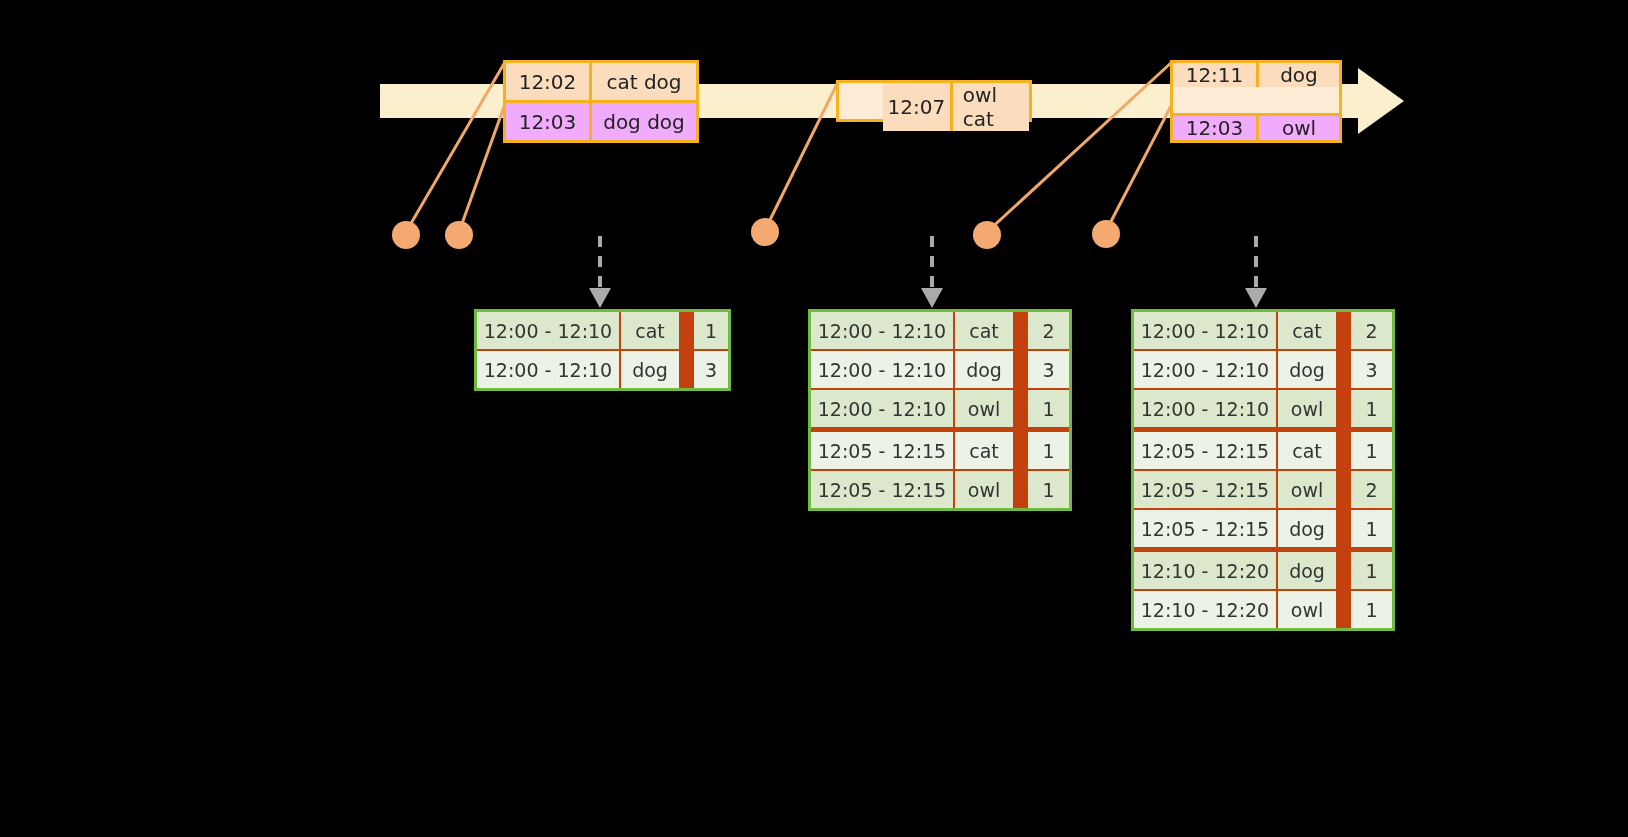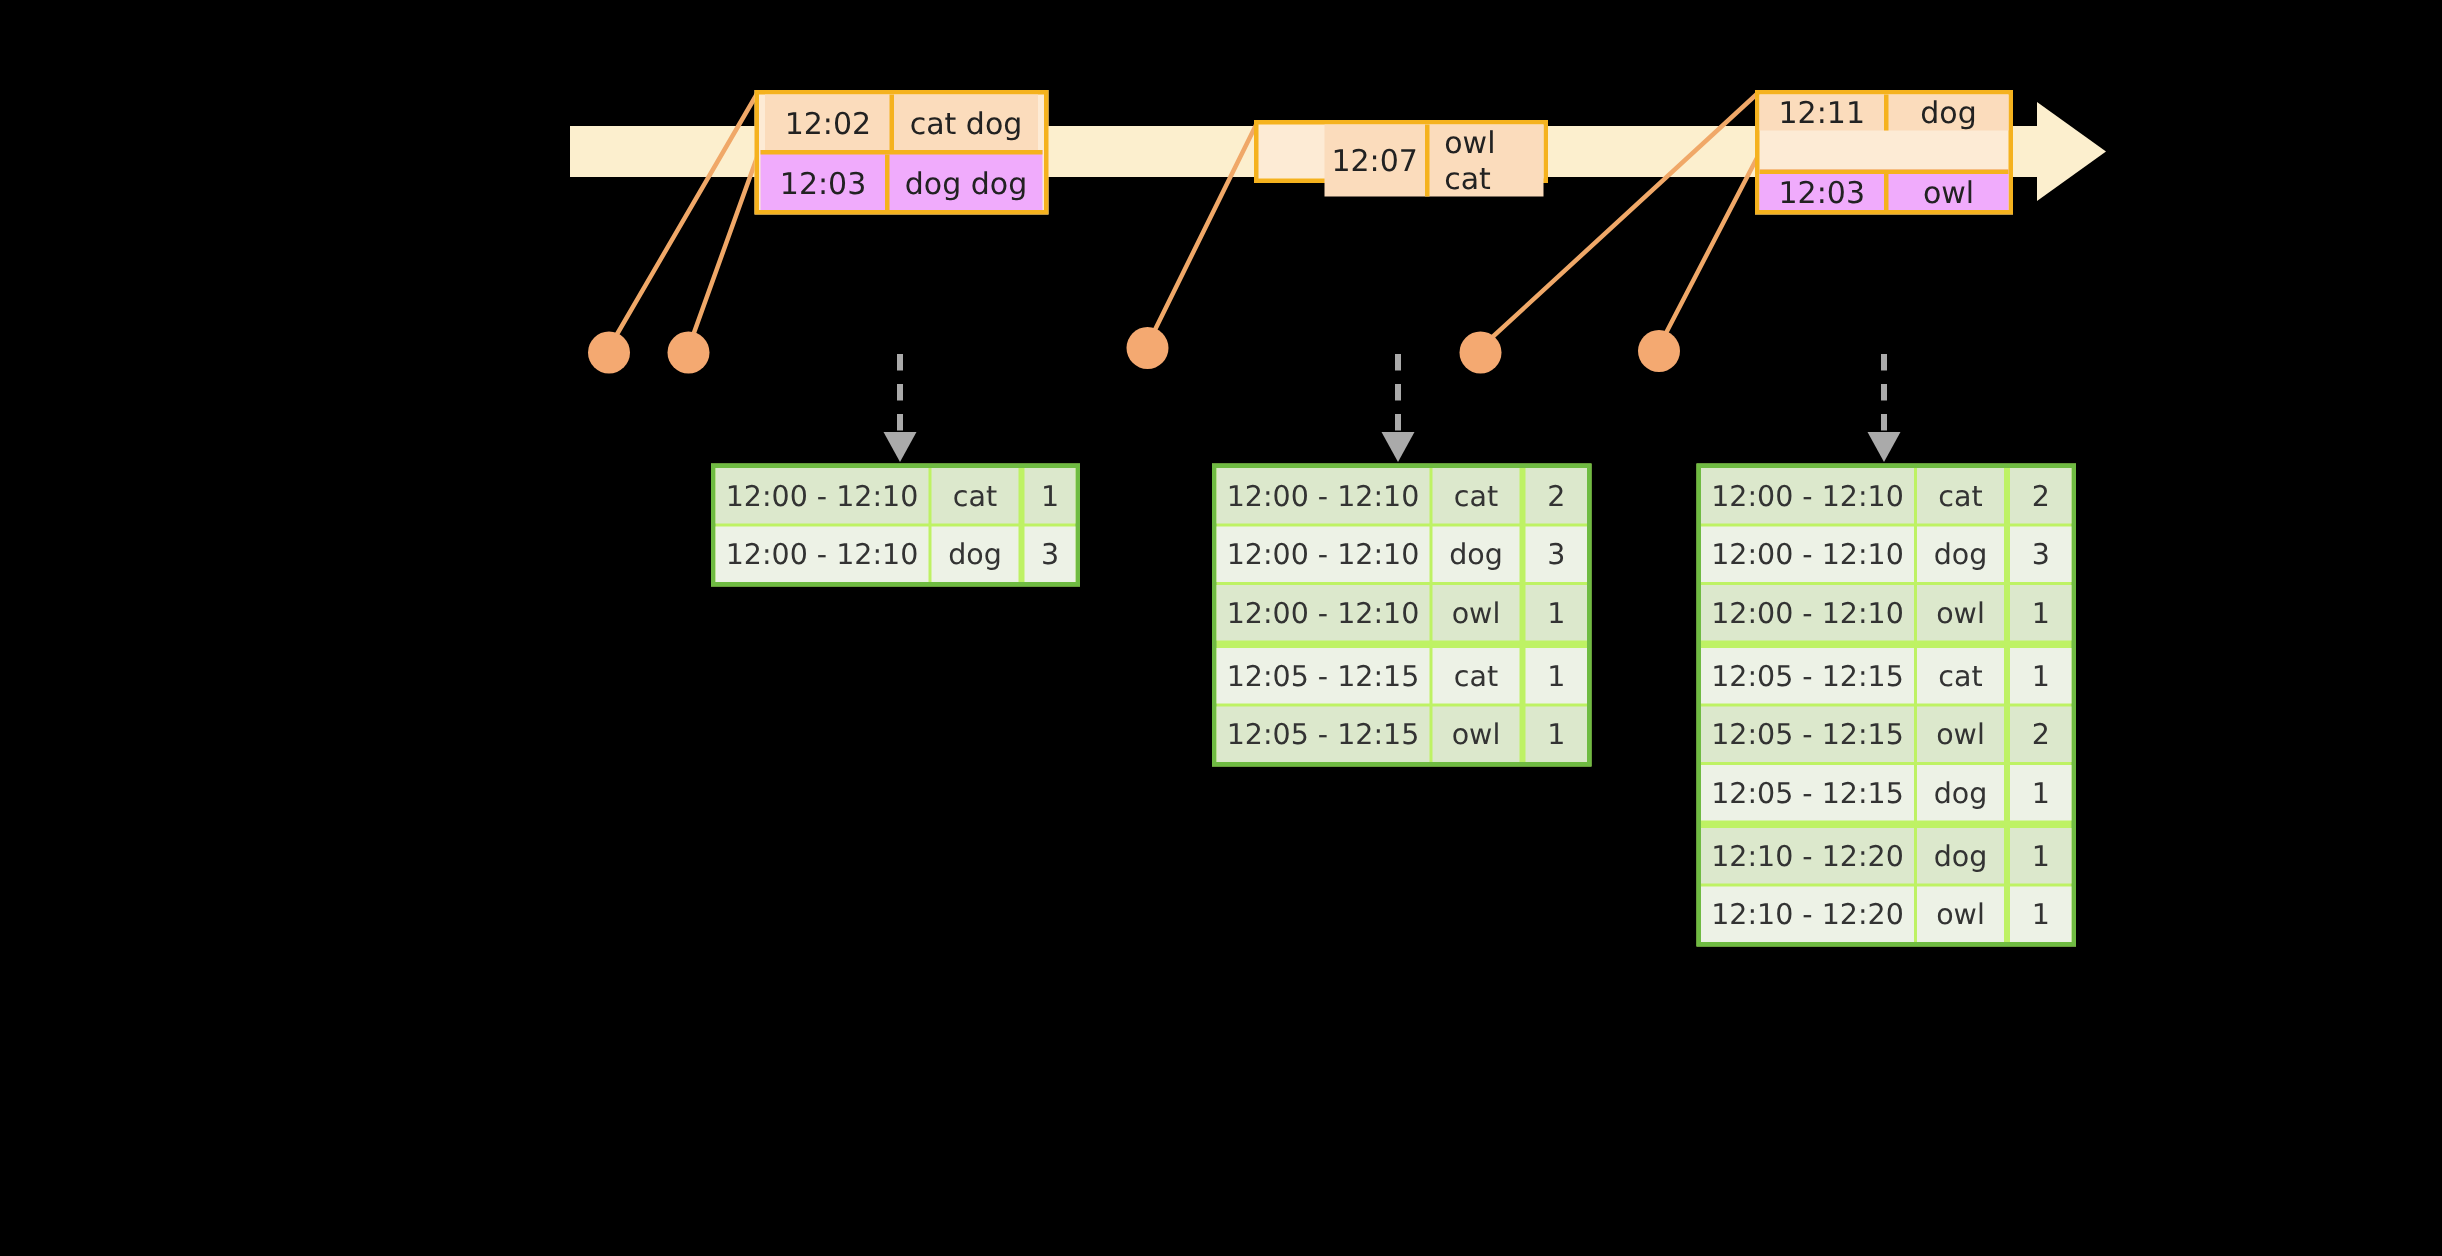--- a/index.html
+++ b/index.html
@@ -69,21 +69,21 @@
     color: #222222;
     box-sizing: border-box;
     padding: 0 10px;
   }
 
   
   .res-table {
     position: absolute;
     border: 3px solid #6FBB42;
     box-sizing: border-box;
-    background: #bef264;
+    background: #c2410c;
     display: flex;
     flex-direction: column;
     z-index: 5;
   }
   .res-row {
     display: flex;
     flex-direction: row;
     height: 37px;
   }
   .res-row + .res-row { margin-top: 2px; }
@@ -97,21 +97,21 @@
     font-size: 19px;
     color: #333333;
     box-sizing: border-box;
   }
   .cell.win {
     width: 142px;
     margin-right: 2px;
   }
   .cell.key {
     width: 58px;
-    margin-right: 4px;
+    margin-right: 15px;
   }
   .cell.cnt {
     width: 41px;
   }
 
   
   .res-table.narrow .cell.win { width: 142px; }
   .res-table.narrow .cell.key { width: 58px; }
   .res-table.narrow .cell.cnt { width: 34px; }
 </style>
@@ -152,21 +152,21 @@
         <line x1="932" y1="236" x2="932" y2="288" stroke-dasharray="11 9"></line>
         <polygon points="921,288 943,288 932,308" stroke="none"></polygon>
       </g>
       <g>
         <line x1="1256" y1="236" x2="1256" y2="288" stroke-dasharray="11 9"></line>
         <polygon points="1245,288 1267,288 1256,308" stroke="none"></polygon>
       </g>
     </g>
   </svg>
 
-  <div class="evt-box" style="left:503px; top:60px; width:196px; height:83px;align-items:center;">
+  <div class="evt-box" style="left:503px; top:60px; width:196px; height:83px;">
     <div class="evt-row shade-a">
       <div class="evt-time">12:02</div>
       <div class="evt-text">cat dog</div>
     </div>
     <div class="evt-row shade-b">
       <div class="evt-time">12:03</div>
       <div class="evt-text">dog dog</div>
     </div>
   </div>
 

